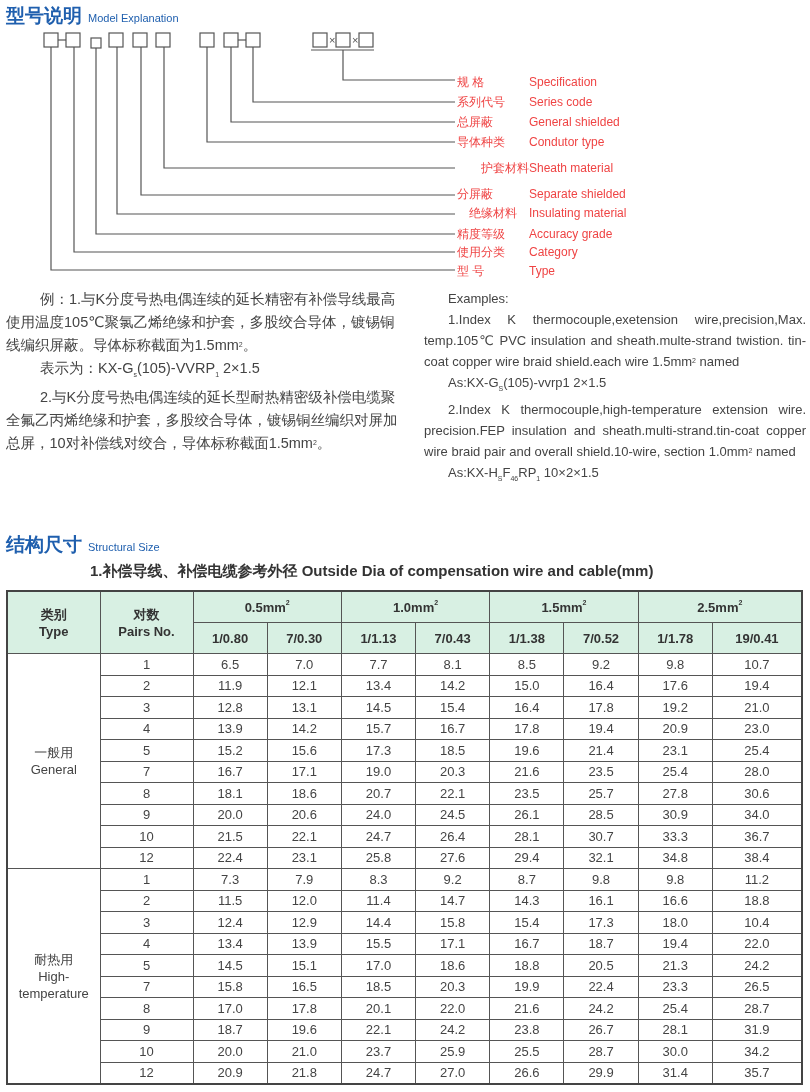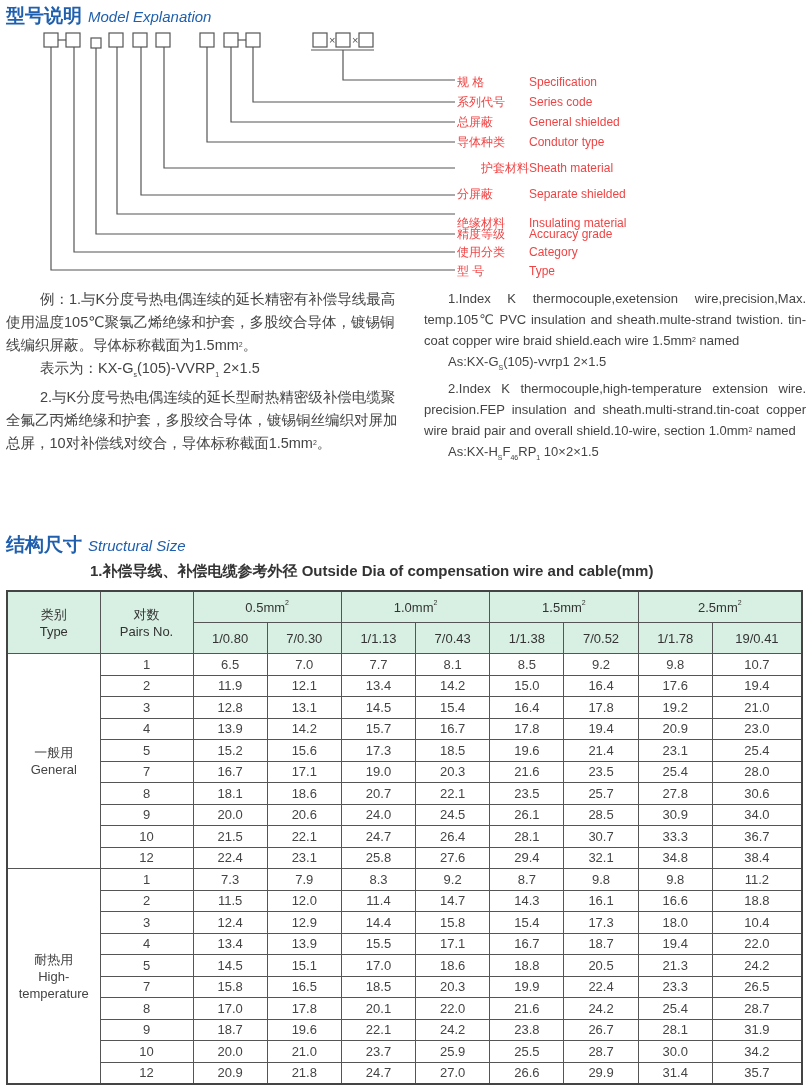--- a/index.html
+++ b/index.html
@@ -1,35 +1,35 @@
 <!DOCTYPE html>
 <html><head>
 <meta charset="utf-8">
 <style>
   html, body { margin:0; padding:0; background:#ffffff; }
   body { width:810px; height:1092px; position:relative; overflow:hidden;
          font-family:"Liberation Sans","DejaVu Sans",sans-serif; color:#333; }
   .sec-title { position:absolute; left:6px; font-weight:bold; color:#1f5fae; font-size:19px; white-space:nowrap; }
-  .sec-title .en { font-weight:normal; font-size:15px; margin-left:6px;font-style:italic; }
+  .sec-title .en { font-weight:normal; font-size:11px; margin-left:6px; }
   #diagram { position:absolute; left:0; top:28px; width:810px; height:260px; }
   .legend-row { position:absolute; left:457px; font-size:12px; color:#ef4444; white-space:nowrap; }
   .legend-row .cn { display:inline-block; width:72px; }
   .legend-row .en { display:inline-block; }
   .cn-para { position:absolute; left:6px; top:288px; width:400px; font-size:14.5px; line-height:23px; color:#444; }
   .cn-para p { margin:0; }
   .cn-para .ind { text-indent:34px; }
   .en-para { position:absolute; left:424px; top:288px; width:382px; font-size:13px; line-height:21px; color:#444; text-align:justify; }
   .en-para p { margin:0; }
   .en-para .ind { text-indent:24px; }
   sup { font-size:7px; vertical-align:top; position:relative; top:-1px; }
   sub { font-size:7px; }
   .table-caption { position:absolute; left:90px; top:562px; font-size:15px; color:#333; white-space:nowrap;font-weight:bold; }
   table.spec { position:absolute; left:6px; top:590px; width:797px; border-collapse:collapse; font-size:13px; color:#444; }
   table.spec th, table.spec td { border:1px solid #555; text-align:center; padding:0; }
-  table.spec th { background:#d8f0e3; font-weight:normal; color:#333; }
+  table.spec th { background:#d8f0e3; font-weight:bold; color:#333; }
   table.spec thead tr.h1 th { height:30px; }
   table.spec thead tr.h2 th { height:30px; }
   table.spec tbody td { height:20.5px; }
   table.spec { border:2px solid #444; }
   .grp { line-height:17px; }
 </style>
 </head>
 <body>
 
 <div class="sec-title" style="top:3px;">
@@ -73,32 +73,33 @@
     <text x="352" y="44">×</text>
   </g>
 </svg>
 
 <div class="legend-row" style="top:74px;"><span class="cn">规 格</span><span class="en">Specification</span></div>
 <div class="legend-row" style="top:94px;"><span class="cn">系列代号</span><span class="en">Series code</span></div>
 <div class="legend-row" style="top:114px;"><span class="cn">总屏蔽</span><span class="en">General shielded</span></div>
 <div class="legend-row" style="top:134px;"><span class="cn">导体种类</span><span class="en">Condutor type</span></div>
 <div class="legend-row" style="top:160px;text-align:right;"><span class="cn">护套材料</span><span class="en">Sheath material</span></div>
 <div class="legend-row" style="top:186px;"><span class="cn">分屏蔽</span><span class="en">Separate shielded</span></div>
-<div class="legend-row" style="top:215px;"><span class="cn">绝缘材料</span><span class="en">Insulating material</span></div>
+<div class="legend-row" style="top:205px;text-align:center;"><span class="cn">绝缘材料</span><span class="en">Insulating material</span></div>
 <div class="legend-row" style="top:226px;"><span class="cn">精度等级</span><span class="en">Accuracy grade</span></div>
 <div class="legend-row" style="top:244px;"><span class="cn">使用分类</span><span class="en">Category</span></div>
 <div class="legend-row" style="top:263px;"><span class="cn">型 号</span><span class="en">Type</span></div>
 
 <div class="cn-para">
   <p class="ind"><span>例：1.与K分度号热电偶连续的延长精密有补偿导线最高使用温度105℃聚氯乙烯绝缘和护套，多股绞合导体，镀锡铜线编织屏蔽。导体标称截面为1.5mm</span><sup>2</sup><span>。</span></p>
   <p class="ind"><span>表示为：KX-G</span><sub>s</sub><span>(105)-VVRP</span><sub>1</sub><span> 2×1.5</span></p>
   <p class="ind"><span>2.与K分度号热电偶连续的延长型耐热精密级补偿电缆聚全氟乙丙烯绝缘和护套，多股绞合导体，镀锡铜丝编织对屏加总屏，10对补偿线对绞合，导体标称截面1.5mm</span><sup>2</sup><span>。</span></p>
 </div>
 
 <div class="en-para">
+  <p class="ind">Examples:</p>
   <p class="ind"><span>1.Index K thermocouple,exetension wire,precision,Max. temp.105℃ PVC insulation and sheath.multe-strand twistion. tin-coat copper wire braid shield.each wire 1.5mm</span><sup>2</sup><span> named</span></p>
   <p class="ind"><span>As:KX-G</span><sub>S</sub><span>(105)-vvrp1 2×1.5</span></p>
   <p class="ind"><span>2.Index K thermocouple,high-temperature extension wire. precision.FEP insulation and sheath.multi-strand.tin-coat copper wire braid pair and overall shield.10-wire, section 1.0mm</span><sup>2</sup><span> named</span></p>
   <p class="ind"><span>As:KX-H</span><sub>S</sub><span>F</span><sub>46</sub><span>RP</span><sub>1</sub><span> 10×2×1.5</span></p>
 </div>
 
 <div class="sec-title" style="top:532px;">
   <span>结构尺寸</span><span class="en">Structural Size</span>
 </div>
 <div class="table-caption">1.补偿导线、补偿电缆参考外径  Outside Dia of compensation wire and cable(mm)</div>

